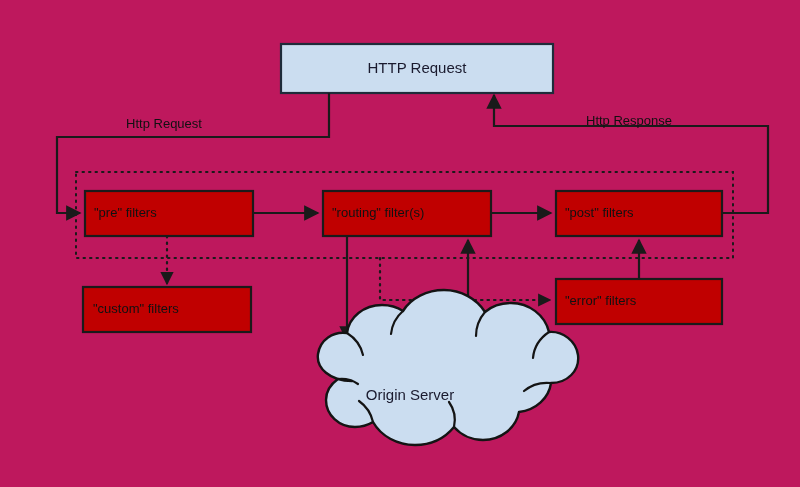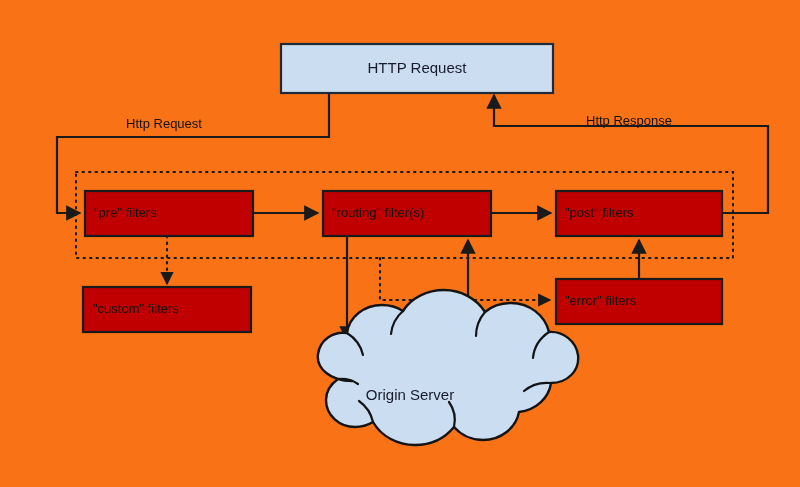--- a/index.html
+++ b/index.html
@@ -4,21 +4,21 @@
 <style>
   html, body {
     margin: 0;
     padding: 0;
     background: #ffffff;
   }
   #canvas {
     position: relative;
     width: 800px;
     height: 487px;
-    background: #f97316;
+    background: #be185d;
     overflow: hidden;
     font-family: "Liberation Sans", sans-serif;
   }
   #canvas svg {
     position: absolute;
     top: 0;
     left: 0;
     width: 800px;
     height: 487px;
   }

